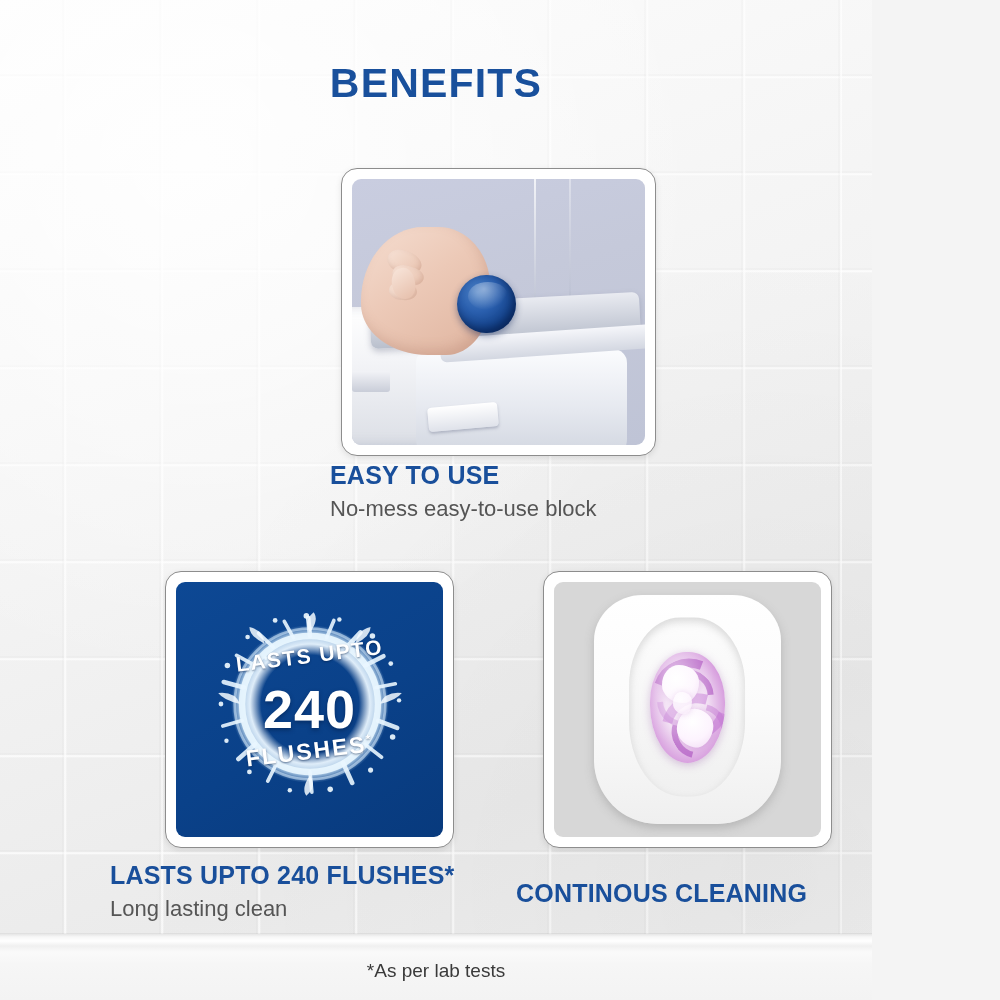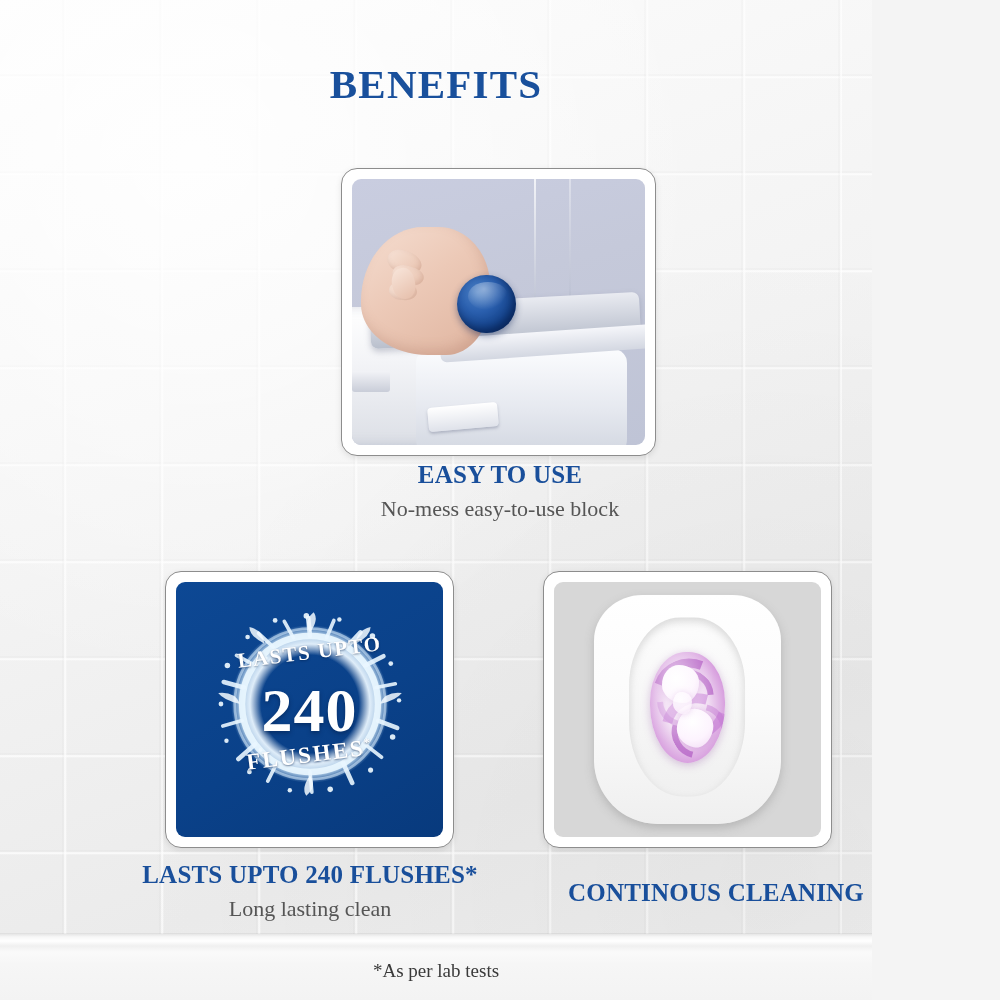--- a/index.html
+++ b/index.html
@@ -33,21 +33,20 @@
       repeating-linear-gradient(
         to bottom,
         rgba(0,0,0,0.000) 0px,
         rgba(0,0,0,0.000) 92px,
         rgba(0,0,0,0.035) 93px,
         rgba(255,255,255,0.95) 95px,
         rgba(0,0,0,0.000) 97px
       ),
       linear-gradient(160deg, #fdfdfd 0%, #f3f3f3 45%, #ebebeb 75%, #f2f2f2 100%);
     background-position: -30px -18px, -30px -18px, 0 0;
-    font-family: Liberation Serif, serif;
   }
   .wall-sheen {
     position: absolute;
     inset: 0;
     background:
       radial-gradient(circle at 22% 16%, rgba(255,255,255,0.85) 0%, rgba(255,255,255,0) 48%),
       radial-gradient(circle at 88% 88%, rgba(0,0,0,0.045) 0%, rgba(0,0,0,0) 55%);
     pointer-events: none;
   }
   
@@ -94,21 +93,21 @@
     border-radius: 9px;
     overflow: hidden;
     position: relative;
   }
 
   #card-easy   { left: 341px; top: 168px;  width: 315px; height: 288px; }
   #card-lasts  { left: 165px; top: 571px;  width: 289px; height: 277px; }
   #card-clean  { left: 543px; top: 571px;  width: 289px; height: 277px; }
 
   
-  .caption { position: absolute; text-align: center; }
+  .caption { position: absolute; text-align: left; }
   .caption .headline {
     font-size: 25px;
     font-weight: bold;
     color: #194f9b;
     letter-spacing: 0.2px;
     line-height: 1.15;
   }
   .caption .sub {
     margin-top: 5px;
     font-size: 22px;
@@ -231,21 +230,21 @@
     text-align: center;
     color: #ffffff;
     pointer-events: none;
   }
   .pl-arc-top {
     font-size: 21px; font-weight: bold; letter-spacing: 1.5px;
     transform: rotate(-7deg);
     text-shadow: 0 1px 2px rgba(0,25,65,0.5);
   }
   .pl-big {
-    font-size: 62px; font-weight: bold; line-height: 0.95;
+    font-size: 54px; font-weight: bold; line-height: 0.95;
     margin-top: 16px; letter-spacing: 1px;
     text-shadow: 0 2px 4px rgba(0,25,65,0.5);
   }
   .pl-arc-bot {
     font-size: 23px; font-weight: bold; letter-spacing: 2px;
     transform: rotate(-7deg); margin-top: 2px;
     text-shadow: 0 1px 2px rgba(0,25,65,0.5);
   }
   .pl-arc-bot sup { font-size: 12px; }
 

